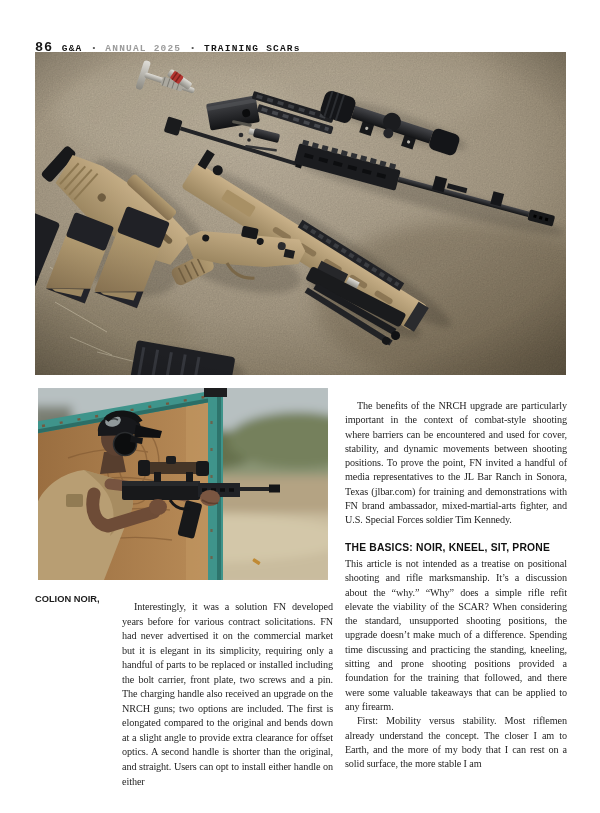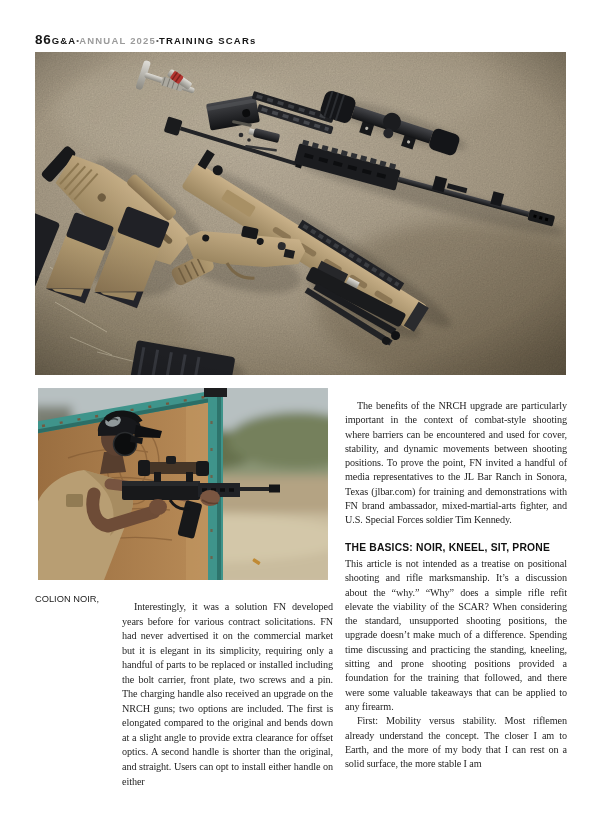--- a/index.html
+++ b/index.html
@@ -1,40 +1,40 @@
 <!DOCTYPE html>
 <html><head>
 <meta charset="utf-8">
 <style>
   html,body{margin:0;padding:0;background:#ffffff;}
   .page{position:relative;width:600px;height:813px;background:#fff;overflow:hidden;
         font-family:"Liberation Sans",sans-serif;color:#1b1b1b;}
 
   
-  .hdr{position:absolute;left:35px;top:32px;display:flex;align-items:baseline;}
+  .hdr{position:absolute;left:35px;top:40px;display:flex;align-items:baseline;gap:9px;font-family:Liberation Mono, monospace;}
   .hdr .num{font-size:13.5px;font-weight:bold;letter-spacing:.8px;color:#161616;}
   .hdr .seg{font-size:9.5px;font-weight:bold;letter-spacing:1.2px;color:#161616;}
   .hdr .dim{color:#9b9b9b;}
   .hdr .dot{font-size:8px;color:#555;position:relative;top:-1px;}
 
   
   .photo-top{position:absolute;left:35px;top:52px;width:531px;height:323px;}
   .photo-bottom{position:absolute;left:38px;top:388px;width:290px;height:192px;}
   .photo-top svg,.photo-bottom svg{display:block;}
 
   
   .cap-box{position:absolute;left:393px;top:219px;width:136px;box-sizing:border-box;
            background:rgba(255,255,255,.97);padding:6px 8px 7px 8px;
            font-size:9.4px;line-height:11.1px;color:#111;}
   .cap-box b{font-weight:bold;}
 
   
   .colion{position:absolute;left:35px;top:594px;width:97px;font-size:8.9px;
           line-height:11.6px;color:#1c1c1c;}
-  .colion .lead{font-weight:normal;font-size:9.3px;}
+  .colion .lead{font-weight:bold;font-size:9.3px;}
 
   
   .col{position:absolute;font-family:"Liberation Serif",serif;color:#1e1e1e;
        text-align:justify;letter-spacing:-0.1px;}
   .col p{margin:0;}
   .col p.ind{text-indent:12px;}
   .col-mid{left:122px;top:600px;width:211px;font-size:10.2px;line-height:14.55px;}
   .col-right{left:345px;top:399px;width:222px;font-size:10.2px;line-height:14.3px;}
   .subhead{font-family:"Liberation Sans",sans-serif;font-weight:bold;font-size:10.3px;
            letter-spacing:.2px;color:#111;text-align:left;margin:13px 0 2px 0 !important;}

